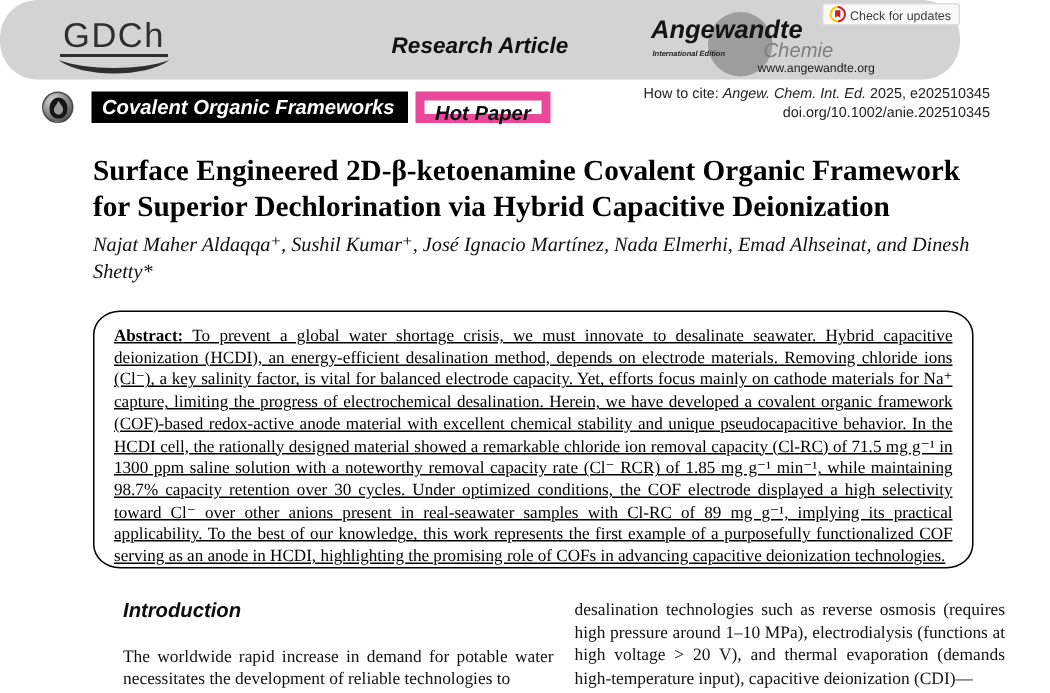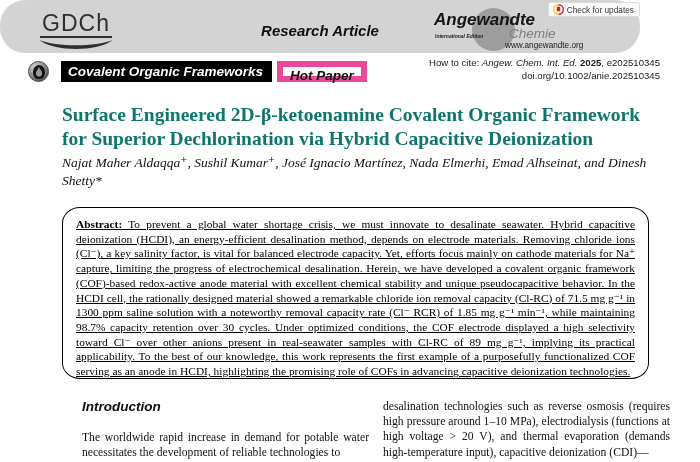--- a/index.html
+++ b/index.html
@@ -54,21 +54,21 @@
     text-align:right;
   }
 
   
   .citation {
     position:absolute; top:57px; right:40px; text-align:right;
     font-family:"Liberation Sans","DejaVu Sans",sans-serif; font-size:9.6px;
     line-height:12.5px; color:#222;
   }
   .citation .jrnl { font-style:italic; }
-  .citation .yr { font-weight:bold;margin-top:20px; }
+  .citation .yr { font-weight:normal;margin-top:20px; }
 
   
   .badges { position:absolute; top:61px; left:28px; display:flex; align-items:flex-end; }
   .flame-sphere {
     width:21px; height:21px; border-radius:50%; position:relative; margin-right:12px;
     background:radial-gradient(circle at 35% 28%, #d6d6d6 0%, #9a9a9a 40%, #5d5d5d 75%, #3f3f3f 100%);
     border:1px solid #4a4a4a;
   }
   .flame-core {
     position:absolute; left:4px; top:3px; width:12px; height:14px; border-radius:50% 50% 45% 45%;
@@ -77,21 +77,21 @@
   .badge {
     font-family:"Liberation Sans","DejaVu Sans",sans-serif; font-style:italic; font-weight:bold;
     font-size:13.5px; line-height:21px; height:21px; white-space:nowrap;
   }
   .badge-topic { background:#000; color:#fff; padding:0 9px 0 7px; margin-right:5px; }
   .badge-hot { background:#fff; color:#0d0d0d; border:6px solid #ec4899; padding:0 7px; line-height:17px; height:21px; }
 
   
   .title {
     position:absolute; left:62px; top:103px; width:592px;
-    font-weight:bold; font-size:19.5px; line-height:23.5px; color:#0f766e;
+    font-weight:bold; font-size:19.5px; line-height:23.5px; color:#000000;
   }
   .authors {
     position:absolute; left:62px; top:154px; width:585px;
     font-style:italic; font-size:13.5px; line-height:17.5px; color:#111;
   }
 
   
   .abstract-box {
     position:absolute; left:62px; top:207px; width:587px; height:172px;
     border:1.5px solid #000; border-radius:18px/16px;

